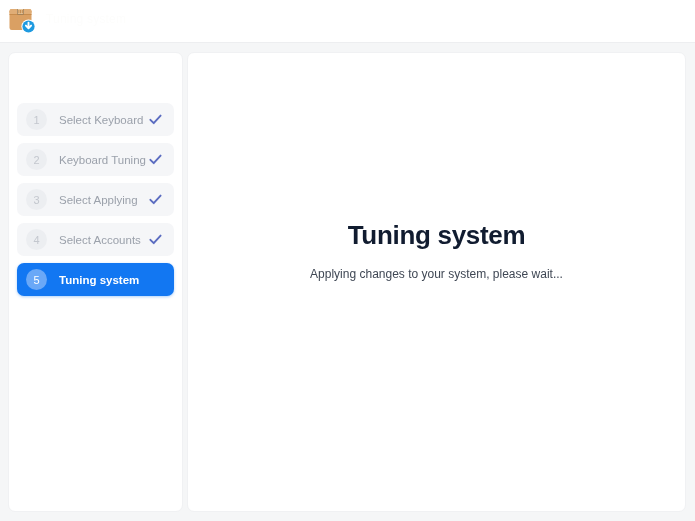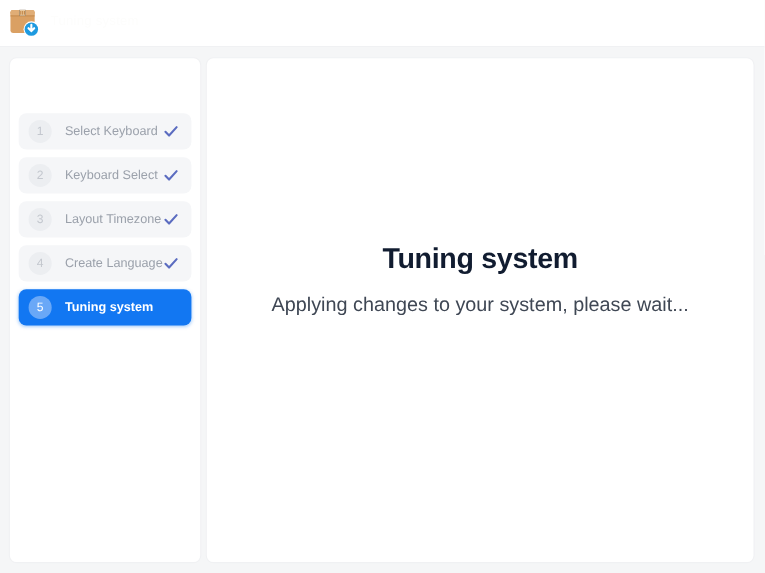--- a/index.html
+++ b/index.html
@@ -135,21 +135,21 @@
   }
   .content-title {
     font-size: 26px;
     font-weight: bold;
     color: #111c30;
     letter-spacing: -.3px;
     margin: 0;
   }
   .content-sub {
     margin: 16px 0 0 0;
-    font-size: 18px;
+    font-size: 12px;
     color: #3f4754;
   }
 </style>
 </head>
 <body>
 
 <div class="titlebar">
   <span class="app-icon">
     <svg viewBox="0 0 31 31" width="31" height="31">
       <rect x="3.5" y="4" width="22" height="21" rx="2.2" fill="#daa063"></rect>
@@ -176,41 +176,41 @@
       <span class="step-label">Select Keyboard</span>
       <span class="step-check">
         <svg viewBox="0 0 15 15" width="15" height="15">
           <path d="M2.4 7.8 L5.7 11.2 L12.6 3.6" stroke="#5b6cc0" stroke-width="1.9" fill="none" stroke-linecap="round" stroke-linejoin="round"></path>
         </svg>
       </span>
     </div>
 
     <div class="step">
       <span class="step-num">2</span>
-      <span class="step-label">Keyboard Select</span>
+      <span class="step-label">Keyboard Tuning</span>
       <span class="step-check">
         <svg viewBox="0 0 15 15" width="15" height="15">
           <path d="M2.4 7.8 L5.7 11.2 L12.6 3.6" stroke="#5b6cc0" stroke-width="1.9" fill="none" stroke-linecap="round" stroke-linejoin="round"></path>
         </svg>
       </span>
     </div>
 
     <div class="step">
       <span class="step-num">3</span>
-      <span class="step-label">Layout Timezone</span>
+      <span class="step-label">Select Applying</span>
       <span class="step-check">
         <svg viewBox="0 0 15 15" width="15" height="15">
           <path d="M2.4 7.8 L5.7 11.2 L12.6 3.6" stroke="#5b6cc0" stroke-width="1.9" fill="none" stroke-linecap="round" stroke-linejoin="round"></path>
         </svg>
       </span>
     </div>
 
     <div class="step">
       <span class="step-num">4</span>
-      <span class="step-label">Create Language</span>
+      <span class="step-label">Select Accounts</span>
       <span class="step-check">
         <svg viewBox="0 0 15 15" width="15" height="15">
           <path d="M2.4 7.8 L5.7 11.2 L12.6 3.6" stroke="#5b6cc0" stroke-width="1.9" fill="none" stroke-linecap="round" stroke-linejoin="round"></path>
         </svg>
       </span>
     </div>
 
     <div class="step active">
       <span class="step-num">5</span>
       <span class="step-label">Tuning system</span>

